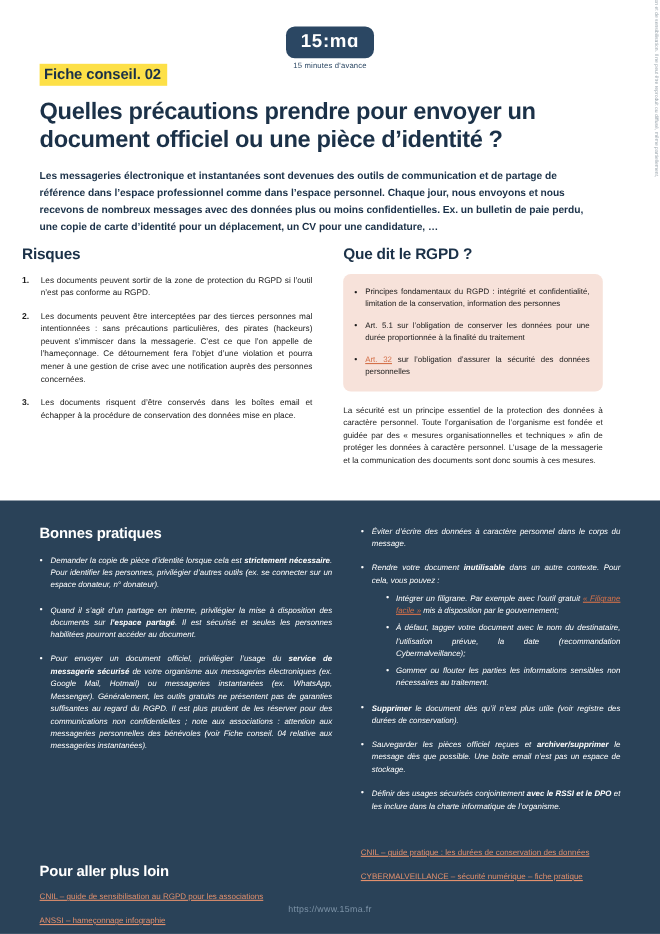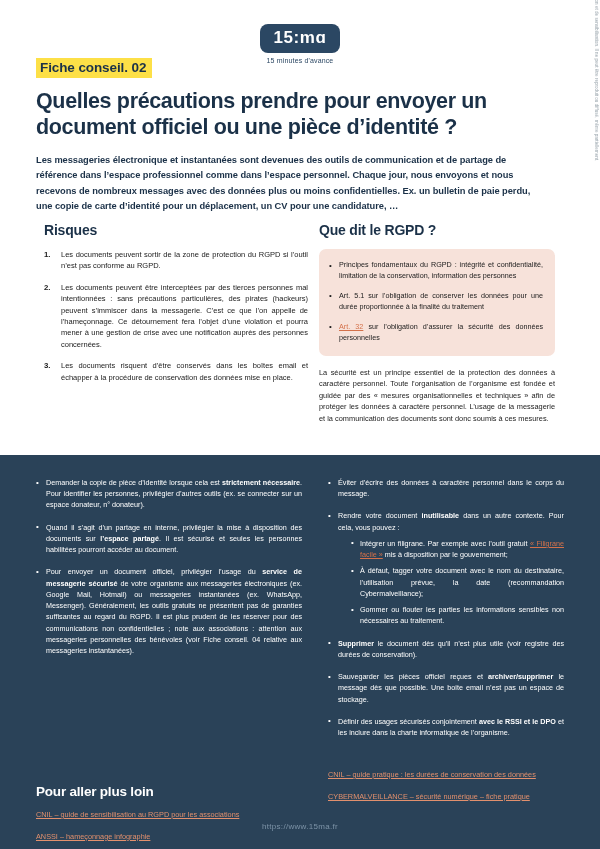--- a/index.html
+++ b/index.html
@@ -85,24 +85,24 @@
     color: #1b3148;
     font-weight: bold;
     max-width: 512px;
     letter-spacing: -0.05px;
   }
 
   
   .body-cols {
     position: absolute;
     top: 222px;
-    left: 44px;
+    left: 20px;
     width: 528px;
     display: flex;
-    gap: 11px;
+    gap: 28px;
   }
   .col-left { width: 264px; }
   .col-right { width: 236px; }
 
   .sec-title {
     font-size: 14px;
     font-weight: bold;
     color: #1b3148;
     margin-bottom: 11px;
     letter-spacing: -0.2px;
@@ -204,20 +204,21 @@
 
   ul.bp { list-style: none; }
   ul.bp > li {
     position: relative;
     padding-left: 10px;
     margin-bottom: 11px;
     font-size: 7.2px;
     line-height: 1.56;
     color: #ffffff;
     text-align: justify;
+    font-style: italic;
   }
   ul.bp > li::before {
     content: "•";
     position: absolute;
     left: 0;
     top: -0.5px;
     font-size: 8px;
     color: #ffffff;
   }
   ul.bp ul.sub {
@@ -336,20 +337,21 @@
       <p class="rgpd-para">La sécurité est un principe essentiel de la protection des données à caractère personnel. Toute l’organisation de l’organisme est fondée et guidée par des « mesures organisationnelles et techniques » afin de protéger les données à caractère personnel. L’usage de la messagerie et la communication des documents sont donc soumis à ces mesures.</p>
     </div>
 
   </div>
 
   <div class="dark">
 
     <div class="dark-inner">
 
       <div class="dcol-left">
+        <div class="dark-title">Bonnes pratiques</div>
         <ul class="bp">
           <li><span>Demander la copie de pièce d’identité lorsque cela est </span><span class="b">strictement nécessaire</span><span>. Pour identifier les personnes, privilégier d’autres outils (ex. se connecter sur un espace donateur, n° donateur).</span></li>
           <li><span>Quand il s’agit d’un partage en interne, privilégier la mise à disposition des documents sur </span><span class="b">l’espace partagé</span><span>. Il est sécurisé et seules les personnes habilitées pourront accéder au document.</span></li>
           <li><span>Pour envoyer un document officiel, privilégier l’usage du </span><span class="b">service de messagerie sécurisé</span><span> de votre organisme aux messageries électroniques (ex. Google Mail, Hotmail) ou messageries instantanées (ex. WhatsApp, Messenger). Généralement, les outils gratuits ne présentent pas de garanties suffisantes au regard du RGPD. Il est plus prudent de les réserver pour des communications non confidentielles ; note aux associations : attention aux messageries personnelles des bénévoles (voir Fiche conseil. 04 relative aux messageries instantanées).</span></li>
         </ul>
       </div>
 
       <div class="dcol-right">
         <ul class="bp">
           <li><span>Éviter d’écrire des données à caractère personnel dans le corps du message.</span></li>

